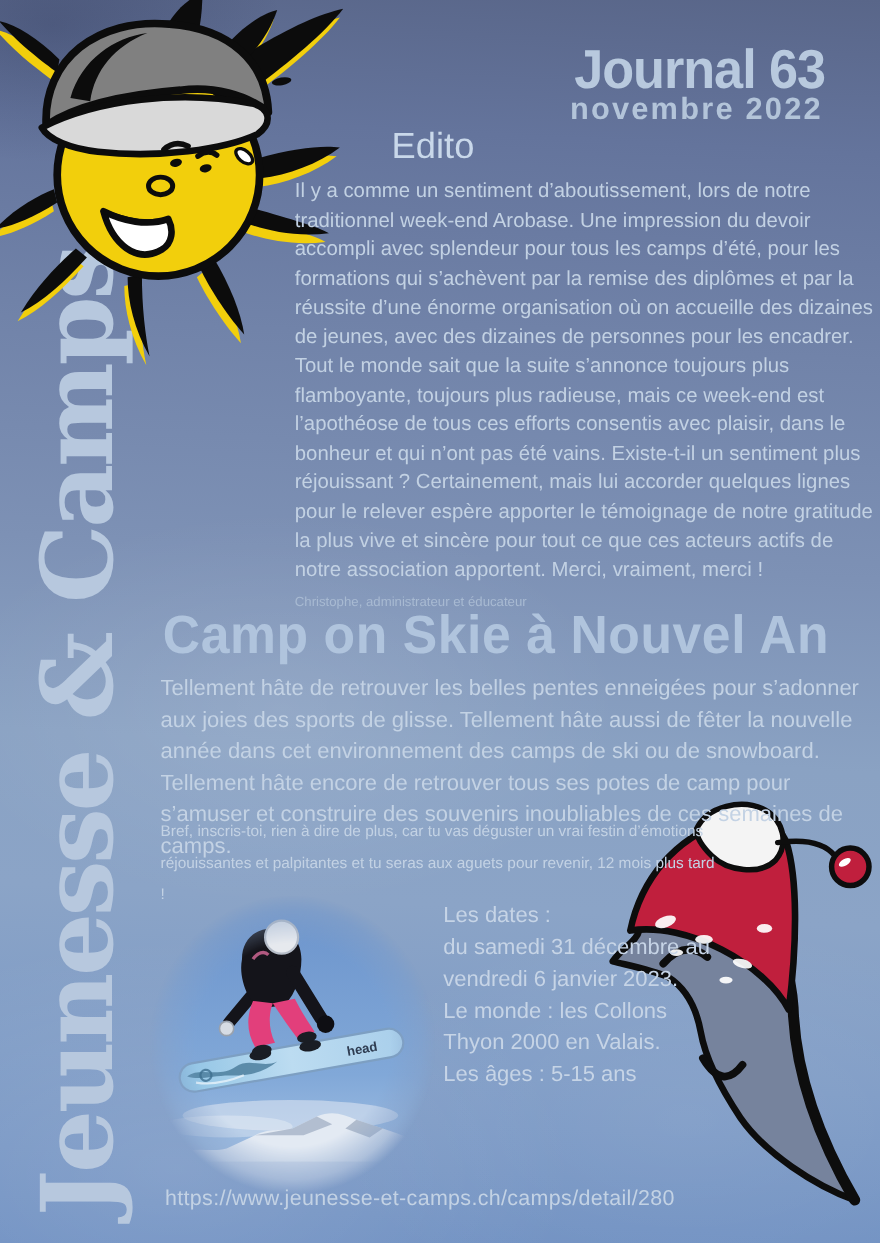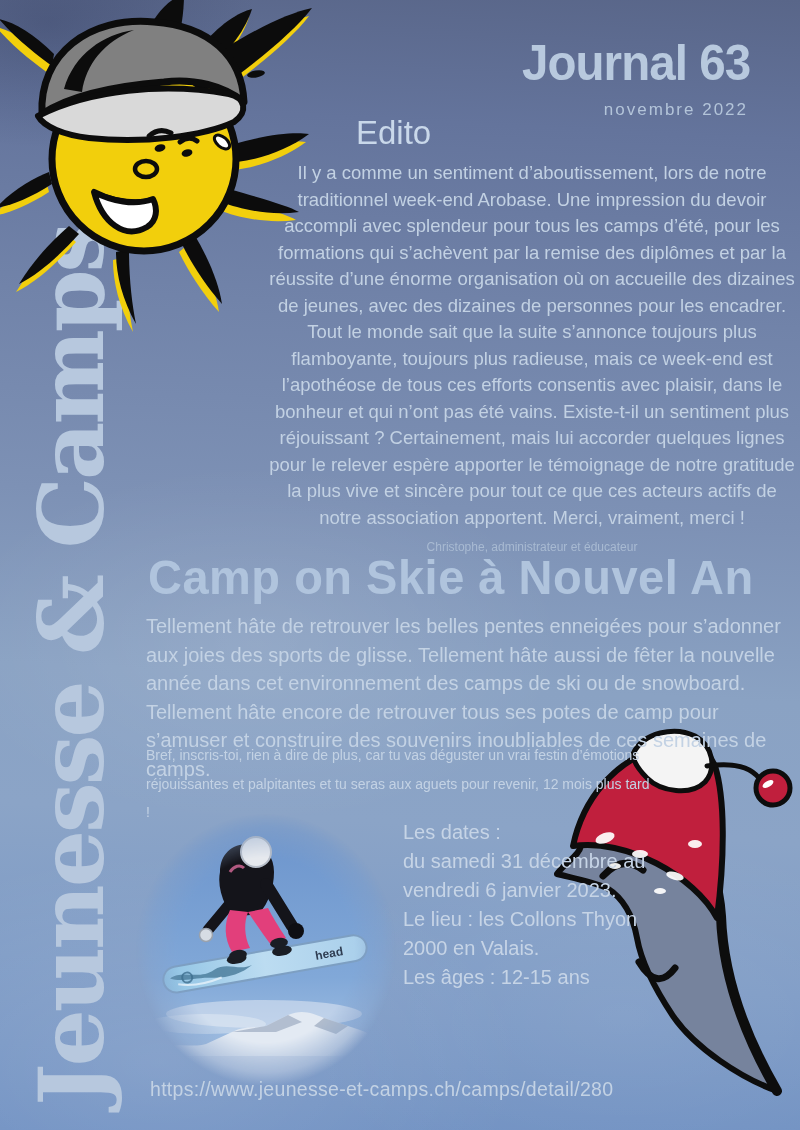--- a/index.html
+++ b/index.html
@@ -11,25 +11,25 @@
       radial-gradient(430px 250px at 32% 57%, rgba(255,255,255,0.10), rgba(255,255,255,0) 72%),
       radial-gradient(520px 300px at 20% 94%, rgba(255,255,255,0.12), rgba(255,255,255,0) 70%),
       radial-gradient(480px 260px at 78% 90%, rgba(255,255,255,0.07), rgba(255,255,255,0) 70%),
       linear-gradient(183deg,#596689 0%,#64749c 12%,#7183a9 28%,#7d91b5 45%,#8aa2c3 60%,#8ba4c7 72%,#7f9cc6 85%,#6f90c2 100%);
   }
   .abs{position:absolute;}
   .journal-title{
     right:50px;top:34px;font-size:50px;font-weight:bold;letter-spacing:-1px;
     color:#b8c9de;transform:scaleX(.95);transform-origin:100% 0;z-index:4;
   }
-  .issue-date{right:52px;top:100px;font-size:17px;letter-spacing:2px;color:#b3c4d9;z-index:4;}
+  .issue-date{right:52px;top:83px;font-size:28px;letter-spacing:2px;color:#b3c4d9;z-index:4;font-weight:bold;}
   .edito-heading{left:356px;top:114px;font-size:33px;font-weight:normal;color:#c9d8ea;z-index:4;}
   .edito-body{
     left:268px;top:160px;width:528px;font-size:18.5px;line-height:26.5px;
-    text-align:center;color:#c2d1e3;z-index:4;
+    text-align:left;color:#c2d1e3;z-index:4;
   }
   .edito-signature{margin-top:3px;font-size:12px;color:#a8bad2;}
   .brand-vertical{
     left:26px;top:1106px;transform:rotate(-90deg);transform-origin:0 0;
     font-family:"DejaVu Serif",serif;font-weight:bold;font-size:90px;letter-spacing:-3px;
     color:#b7c8de;white-space:nowrap;z-index:2;line-height:1;
   }
   .camp-title{
     left:148px;top:548px;width:655px;font-size:47px;font-weight:bold;letter-spacing:.5px;
     color:#b0c4dd;white-space:nowrap;transform:scaleY(1.04);transform-origin:0 0;z-index:4;
@@ -108,22 +108,22 @@
     <div class="edito-signature">Christophe, administrateur et éducateur</div>
   </div>
 
   <div class="abs camp-title">Camp on Skie à Nouvel An</div>
   <div class="abs camp-intro">Tellement hâte de retrouver les belles pentes enneigées pour s’adonner aux joies des sports de glisse. Tellement hâte aussi de fêter la nouvelle année dans cet environnement des camps de ski ou de snowboard. Tellement hâte encore de retrouver tous ses potes de camp pour s’amuser et construire des souvenirs inoubliables de ces semaines de camps.</div>
   <div class="abs camp-pitch">Bref, inscris-toi, rien à dire de plus, car tu vas déguster un vrai festin d’émotions réjouissantes et palpitantes et tu seras aux aguets pour revenir, 12 mois plus tard !</div>
 
   <div class="abs camp-details">
     <div><span class="detail-label">Les dates</span><span class="detail-text"> :
 du samedi 31 décembre au vendredi 6 janvier 2023.</span></div>
-    <div><span class="detail-label">Le lieu</span><span class="detail-text"> : les Collons Thyon 2000 en Valais.</span></div>
-    <div><span class="detail-label">Les âges</span><span class="detail-text"> : 12-15 ans</span></div>
+    <div><span class="detail-label">Le monde</span><span class="detail-text"> : les Collons Thyon 2000 en Valais.</span></div>
+    <div><span class="detail-label">Les âges</span><span class="detail-text"> : 5-15 ans</span></div>
   </div>
 
   <div class="abs camp-url">https://www.jeunesse-et-camps.ch/camps/detail/280</div>
 
   <div class="abs photo">
     <svg viewBox="0 0 260 272">
       <defs>
         <radialGradient id="fadeG" cx="50%" cy="50%" r="50%">
           <stop offset="0" stop-color="#fff"></stop>
           <stop offset="0.68" stop-color="#fff"></stop>

